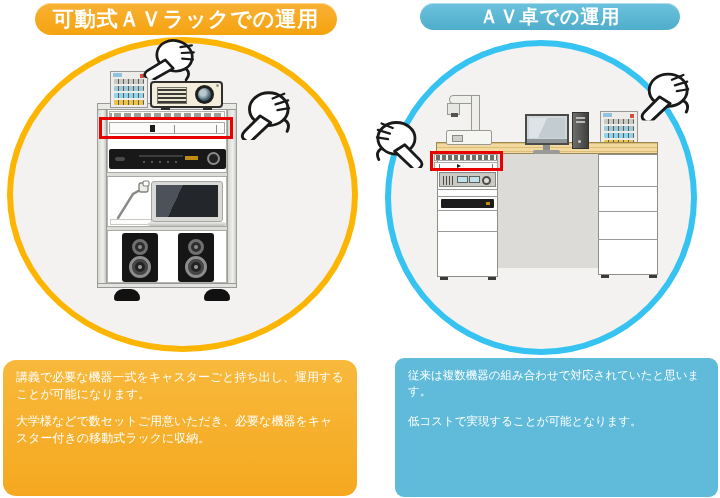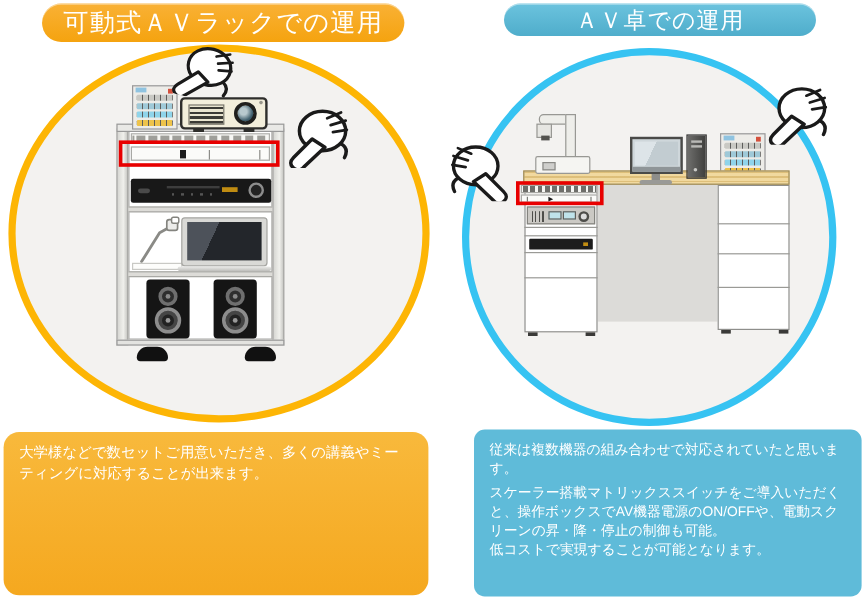--- a/index.html
+++ b/index.html
@@ -1,21 +1,21 @@
 <!DOCTYPE html>
 <html><head>
 <meta charset="utf-8">
 <style>
   html,body{margin:0;padding:0;background:#fff;}
   .canvas{position:relative;width:720px;height:498px;background:#fff;overflow:hidden;
           font-family:"Liberation Sans","DejaVu Sans",sans-serif;}
   .abs{position:absolute;box-sizing:border-box;}
 
   
-  .pill{border-radius:17px;color:#fff;font-weight:normal;text-align:center;
+  .pill{border-radius:17px;color:#fff;font-weight:bold;text-align:center;
         display:flex;align-items:center;justify-content:center;letter-spacing:1px;}
   .pill-left{left:35px;top:3px;width:302px;height:32px;font-size:21px;
         background:linear-gradient(180deg,#f9b135,#f5a30f);
         box-shadow:inset 0 1px 0 rgba(255,255,255,.45);}
   .pill-right{left:420px;top:3px;width:260px;height:27px;font-size:19px;
         background:linear-gradient(180deg,#6bc3de,#4fadcb);
         box-shadow:inset 0 1px 0 rgba(255,255,255,.45);}
 
   
   .circle{border-radius:50%;background:#f3f2f0;}
@@ -24,21 +24,21 @@
 
   
   .infobox{color:#fff;padding:9px 13px;border-radius:13px;}
   .infobox-left{left:3px;top:360px;width:354px;height:136px;
         background:linear-gradient(180deg,#f8b93c,#f5a81f);}
   .infobox-right{left:395px;top:358px;width:323px;height:139px;background:#5fbbd9;border-radius:9px;}
   .ib-title{font-weight:bold;font-size:12.5px;text-decoration:underline;
         text-underline-offset:2px;margin:2px 0 11px 0;}
   .ib-p{font-size:12px;line-height:1.42;margin:0 0 10px 0;}
   .infobox-right .ib-p{margin:0;line-height:1.4;font-size:11.5px;}
-  .infobox-right .ib-p.first{margin-bottom:4px;}
+  .infobox-right .ib-p.first{margin-bottom:14px;}
 
   
   .red-hl{border:3px solid #e80000;background:transparent;z-index:6;}
   .hand{z-index:8;}
   .hand svg{width:100%;height:100%;display:block;}
 
   .controller{width:38px;height:37px;background:#edece8;border:1px solid #98989a;z-index:3;}
   .ctrl-tab{position:absolute;left:2px;top:1px;width:9px;height:4px;background:#8fc3e0;}
   .ctrl-row{position:absolute;left:3px;right:3px;height:5px;border-radius:1px;}
   .ctrl-r1{top:7px;background:repeating-linear-gradient(90deg,#c9c9c4 0 4px,#5d5d5b 4px 5px);}
@@ -229,21 +229,22 @@
           <use href="#glove"></use>
         </svg>
     </div>
     <div class="abs hand" style="left:234px;top:86px;width:58px;height:54px">
       <svg viewBox="0 0 60 56">
           <use href="#glove"></use>
         </svg>
     </div>
 
     <div class="abs infobox infobox-left">
-      <p class="ib-p">大学様などで数セットご用意いただき、多くの講義やミーティングに対応することが出来ます。</p>
+      <p class="ib-p">講義で必要な機器一式をキャスターごと持ち出し、運用することが可能になります。</p>
+      <p class="ib-p">大学様などで数セットご用意いただき、必要な機器をキャスター付きの移動式ラックに収納。</p>
     </div>
   </section>
 
   <section>
     <div class="abs pill pill-right">
       <span>ＡＶ卓での運用</span>
     </div>
 
     <div class="abs circle circle-right"></div>
 
@@ -317,18 +318,17 @@
         </svg>
     </div>
     <div class="abs hand" style="left:634px;top:67px;width:57px;height:54px">
       <svg viewBox="0 0 60 56">
           <use href="#glove"></use>
         </svg>
     </div>
 
     <div class="abs infobox infobox-right">
       <p class="ib-p first">従来は複数機器の組み合わせで対応されていたと思います。</p>
-      <p class="ib-p">スケーラー搭載マトリックススイッチをご導入いただくと、操作ボックスでAV機器電源のON/OFFや、電動スクリーンの昇・降・停止の制御も可能。</p>
       <p class="ib-p">低コストで実現することが可能となります。</p>
     </div>
   </section>
 
 </div>
 
 </body></html>

